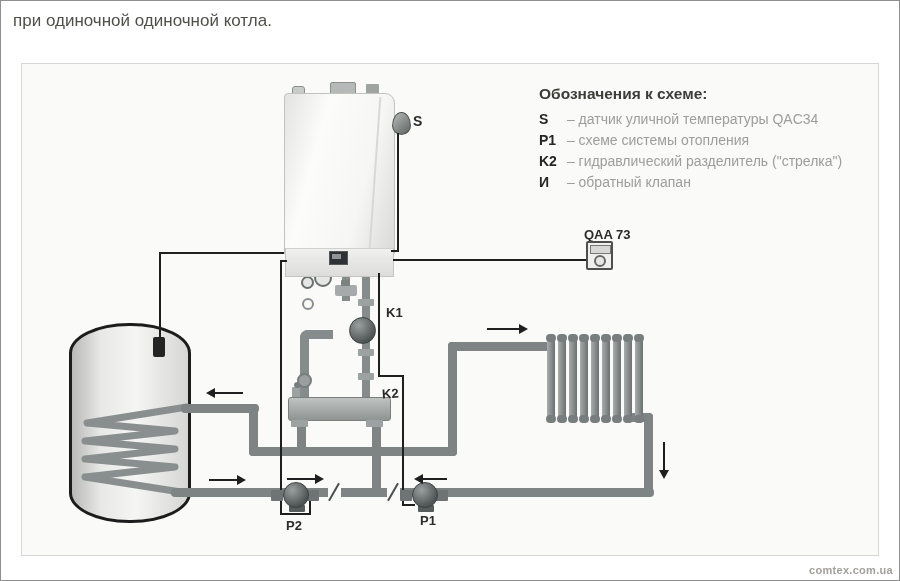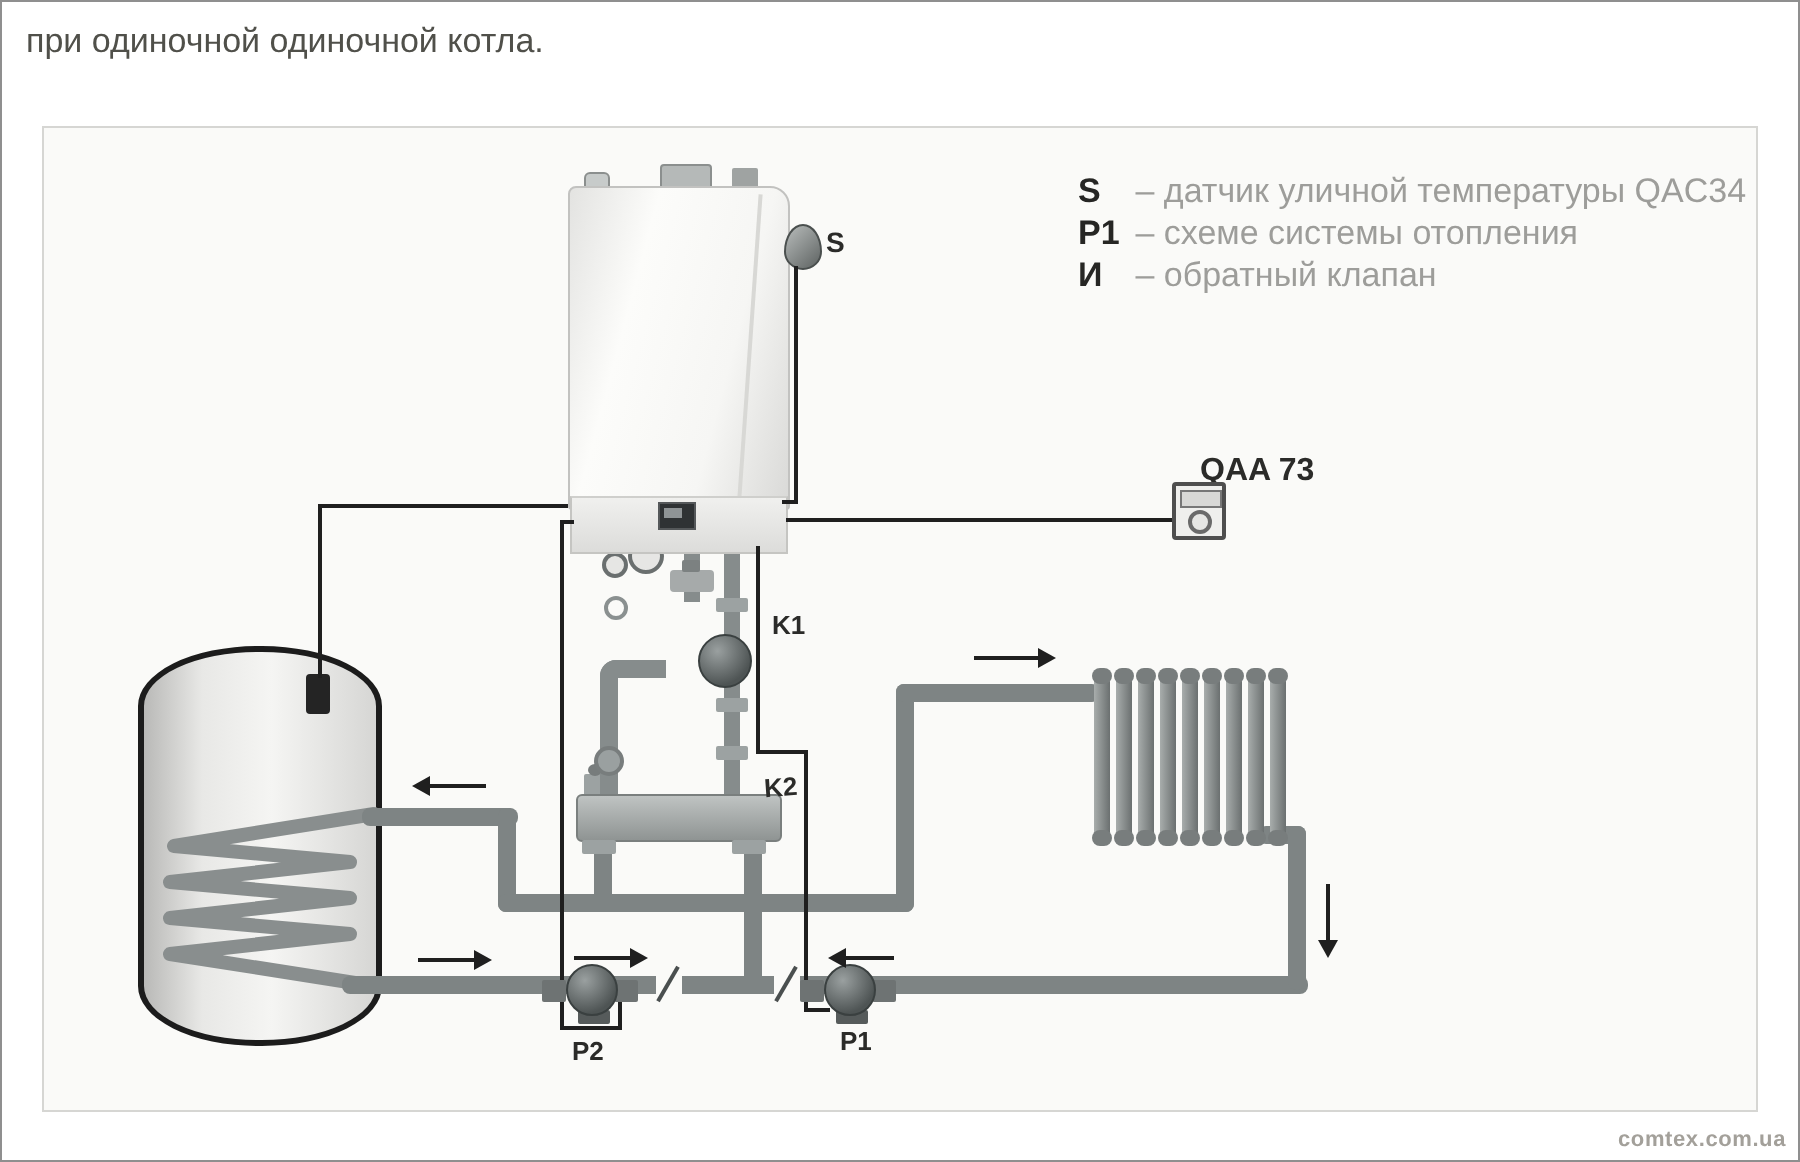--- a/index.html
+++ b/index.html
@@ -12,21 +12,21 @@
   .lbl{position:absolute;font-weight:bold;color:#2b2b29;font-size:13px;}
   
   .title{position:absolute;left:12px;top:8px;width:860px;color:#50504a;
          font-size:17px;line-height:24px;}
   
   .panel{position:absolute;left:20px;top:62px;width:858px;height:493px;
          background:#fafaf8;border:1px solid #d6d6d3;box-sizing:border-box;}
   
   .legend{position:absolute;left:538px;top:84px;width:336px;}
   .legend-heading{font-size:15.5px;font-weight:bold;color:#3c3c38;margin-bottom:6px;}
-  .legend-row{font-size:17px;line-height:21px;white-space:nowrap;}
+  .legend-row{font-size:14px;line-height:21px;white-space:nowrap;}
   .legend-key{display:inline-block;min-width:24px;font-weight:bold;color:#262624;}
   .legend-desc{color:#9d9d9a;}
   
   .boiler{position:absolute;left:283px;top:92px;width:109px;height:160px;
           background:linear-gradient(105deg,#e3e3e1 0%,#fcfcfa 30%,#f6f6f4 68%,#d9d9d7 100%);
           border:1px solid #c2c2c0;border-radius:4px 10px 2px 2px;}
   .boiler-bottom{position:absolute;left:284px;top:247px;width:107px;height:27px;
           background:linear-gradient(#f0f0ee,#dcdcda);border:1px solid #c5c5c2;border-top:1px solid #cfcfcc;}
   .display{position:absolute;left:328px;top:250px;width:17px;height:12px;background:#2f3234;border:1px solid #55585a;}
   .display-inner{position:absolute;left:331px;top:253px;width:9px;height:5px;background:#8f9496;}
@@ -128,21 +128,21 @@
   <div class="boiler-bottom"></div>
   <div class="display"></div>
   <div class="display-inner"></div>
 
   <div class="sensor-s"></div>
   <div class="lbl" style="left:412px;top:112px;font-size:14px;">S</div>
   <div class="wire" style="left:396px;top:132px;width:2px;height:118px;"></div>
   <div class="wire" style="left:390px;top:249px;width:8px;height:2px;"></div>
 
   <div class="wire" style="left:392px;top:258px;width:194px;height:2px;"></div>
-  <div class="lbl" style="left:583px;top:226px;font-size:16px;margin-left:16px;">QAA 73</div>
+  <div class="lbl" style="left:583px;top:226px;font-size:13px;">QAA 73</div>
   <div class="qaa"></div>
   <div class="qaa-display"></div>
   <div class="qaa-knob"></div>
 
   <div class="wire" style="left:158px;top:251px;width:125px;height:2px;"></div>
   <div class="wire" style="left:158px;top:251px;width:2px;height:87px;"></div>
 
   <div class="wire" style="left:279px;top:259px;width:7px;height:2px;"></div>
   <div class="wire" style="left:279px;top:259px;width:2px;height:255px;"></div>
   <div class="wire" style="left:279px;top:512px;width:31px;height:2px;"></div>
@@ -199,28 +199,33 @@
   <div class="shaft" style="left:208px;top:478px;width:30px;height:2px;"></div>
   <div class="head-r" style="left:236px;top:474px;"></div>
 
   <div class="shaft" style="left:286px;top:477px;width:30px;height:2px;"></div>
   <div class="head-r" style="left:314px;top:473px;"></div>
 
   <div class="shaft" style="left:416px;top:477px;width:30px;height:2px;"></div>
   <div class="head-l" style="left:408px;top:473px;"></div>
 
   <div class="legend">
+    <div class="legend-heading">Обозначения к схеме:</div>
     <div class="legend-row">
       <span class="legend-key">S</span>
       <span class="legend-desc">– датчик уличной температуры QAC34</span>
     </div>
     <div class="legend-row">
       <span class="legend-key">P1</span>
       <span class="legend-desc">– схеме системы отопления</span>
     </div>
     <div class="legend-row">
+      <span class="legend-key">K2</span>
+      <span class="legend-desc">– гидравлический разделитель ("стрелка")</span>
+    </div>
+    <div class="legend-row">
       <span class="legend-key">И</span>
       <span class="legend-desc">– обратный клапан</span>
     </div>
   </div>
 
   <div class="watermark">comtex.com.ua</div>
 </div>
 
 </body></html>

